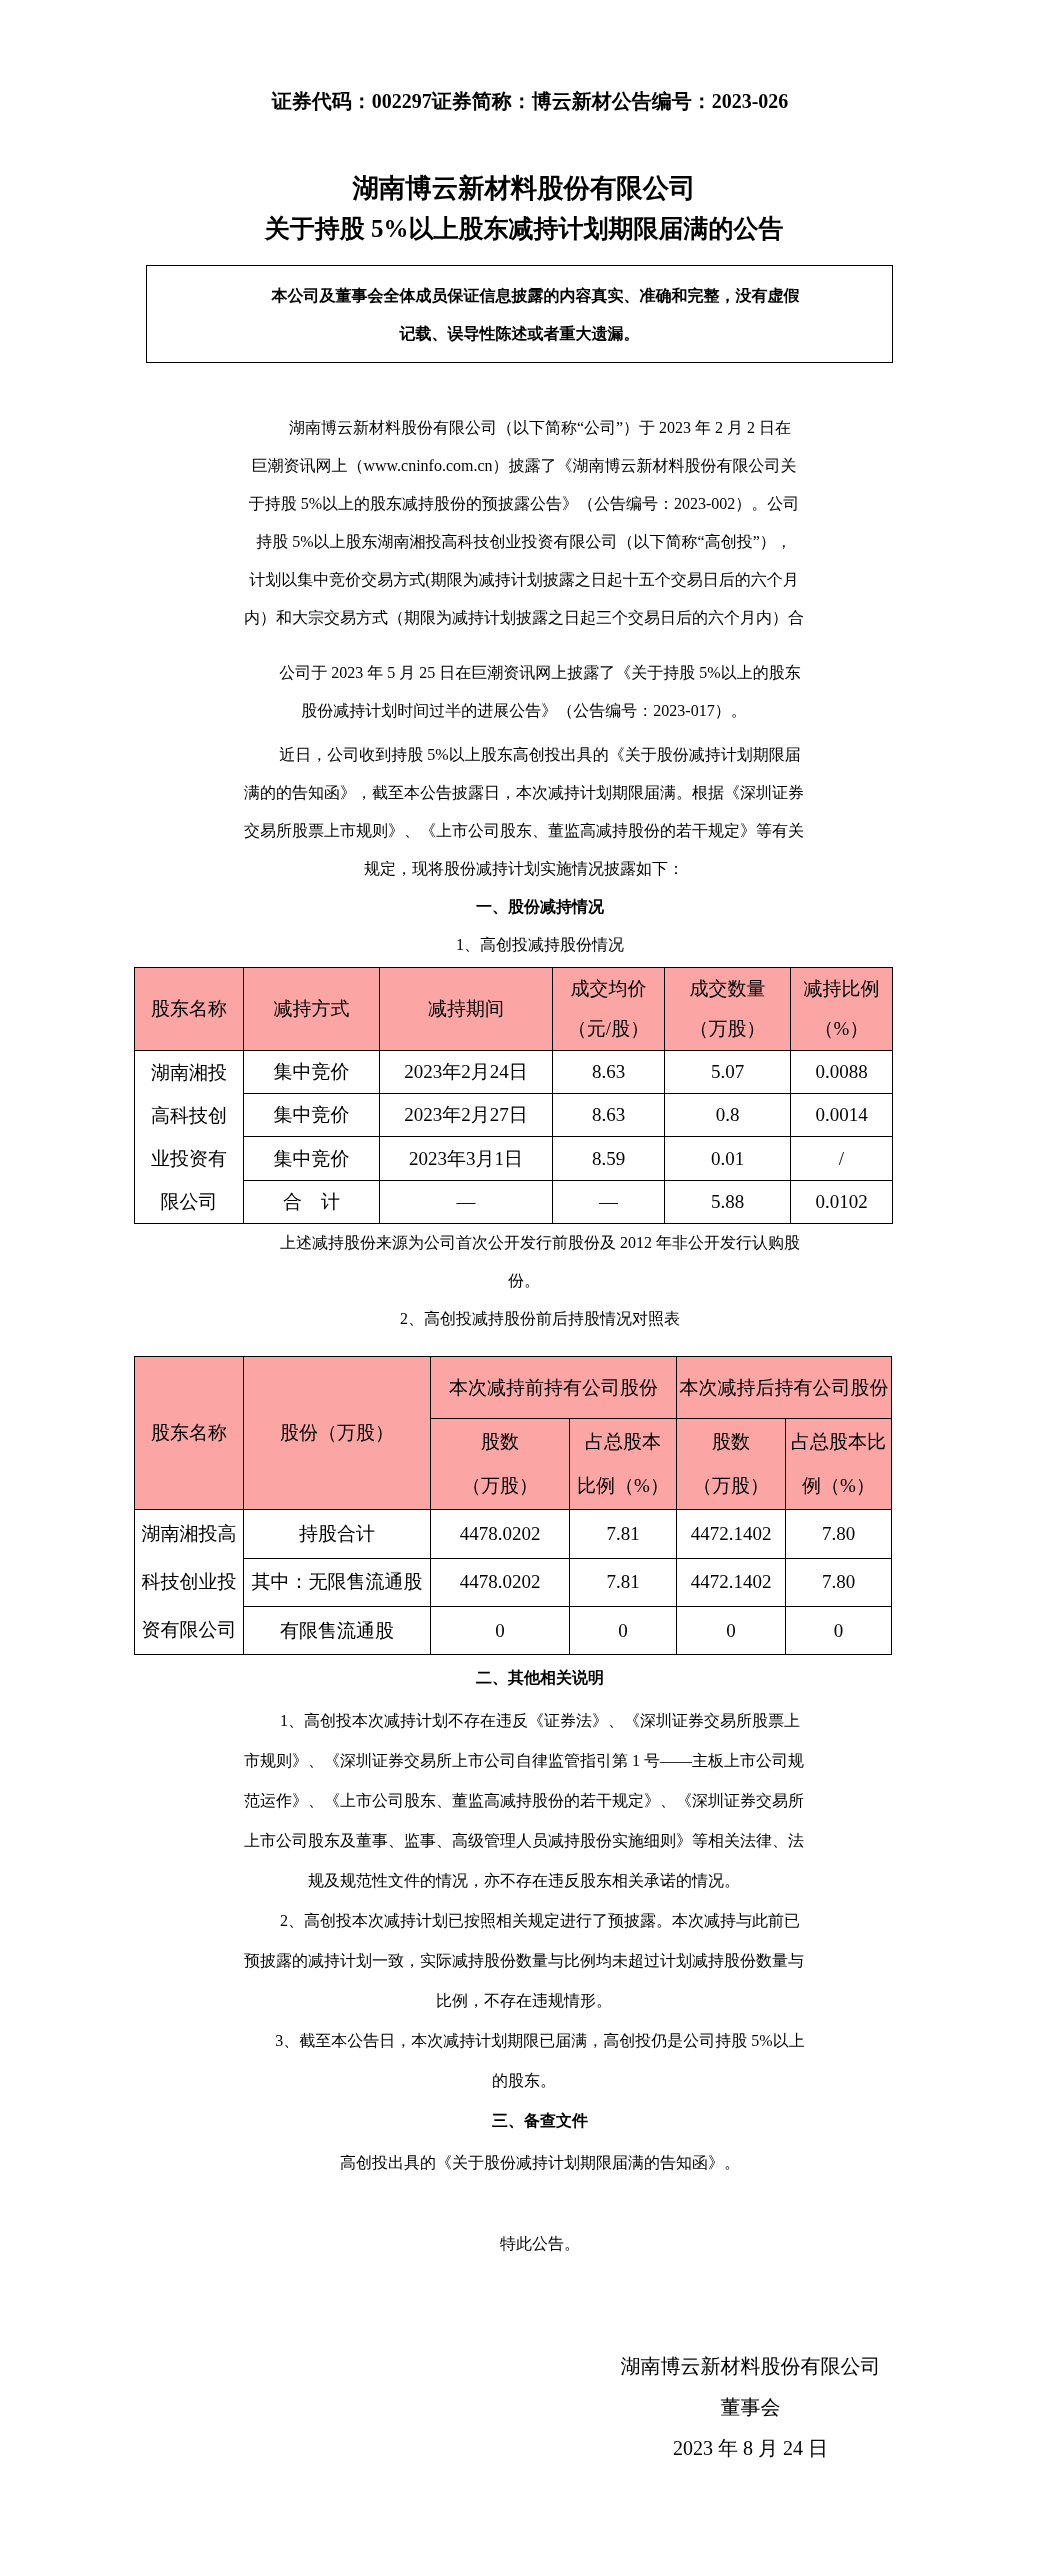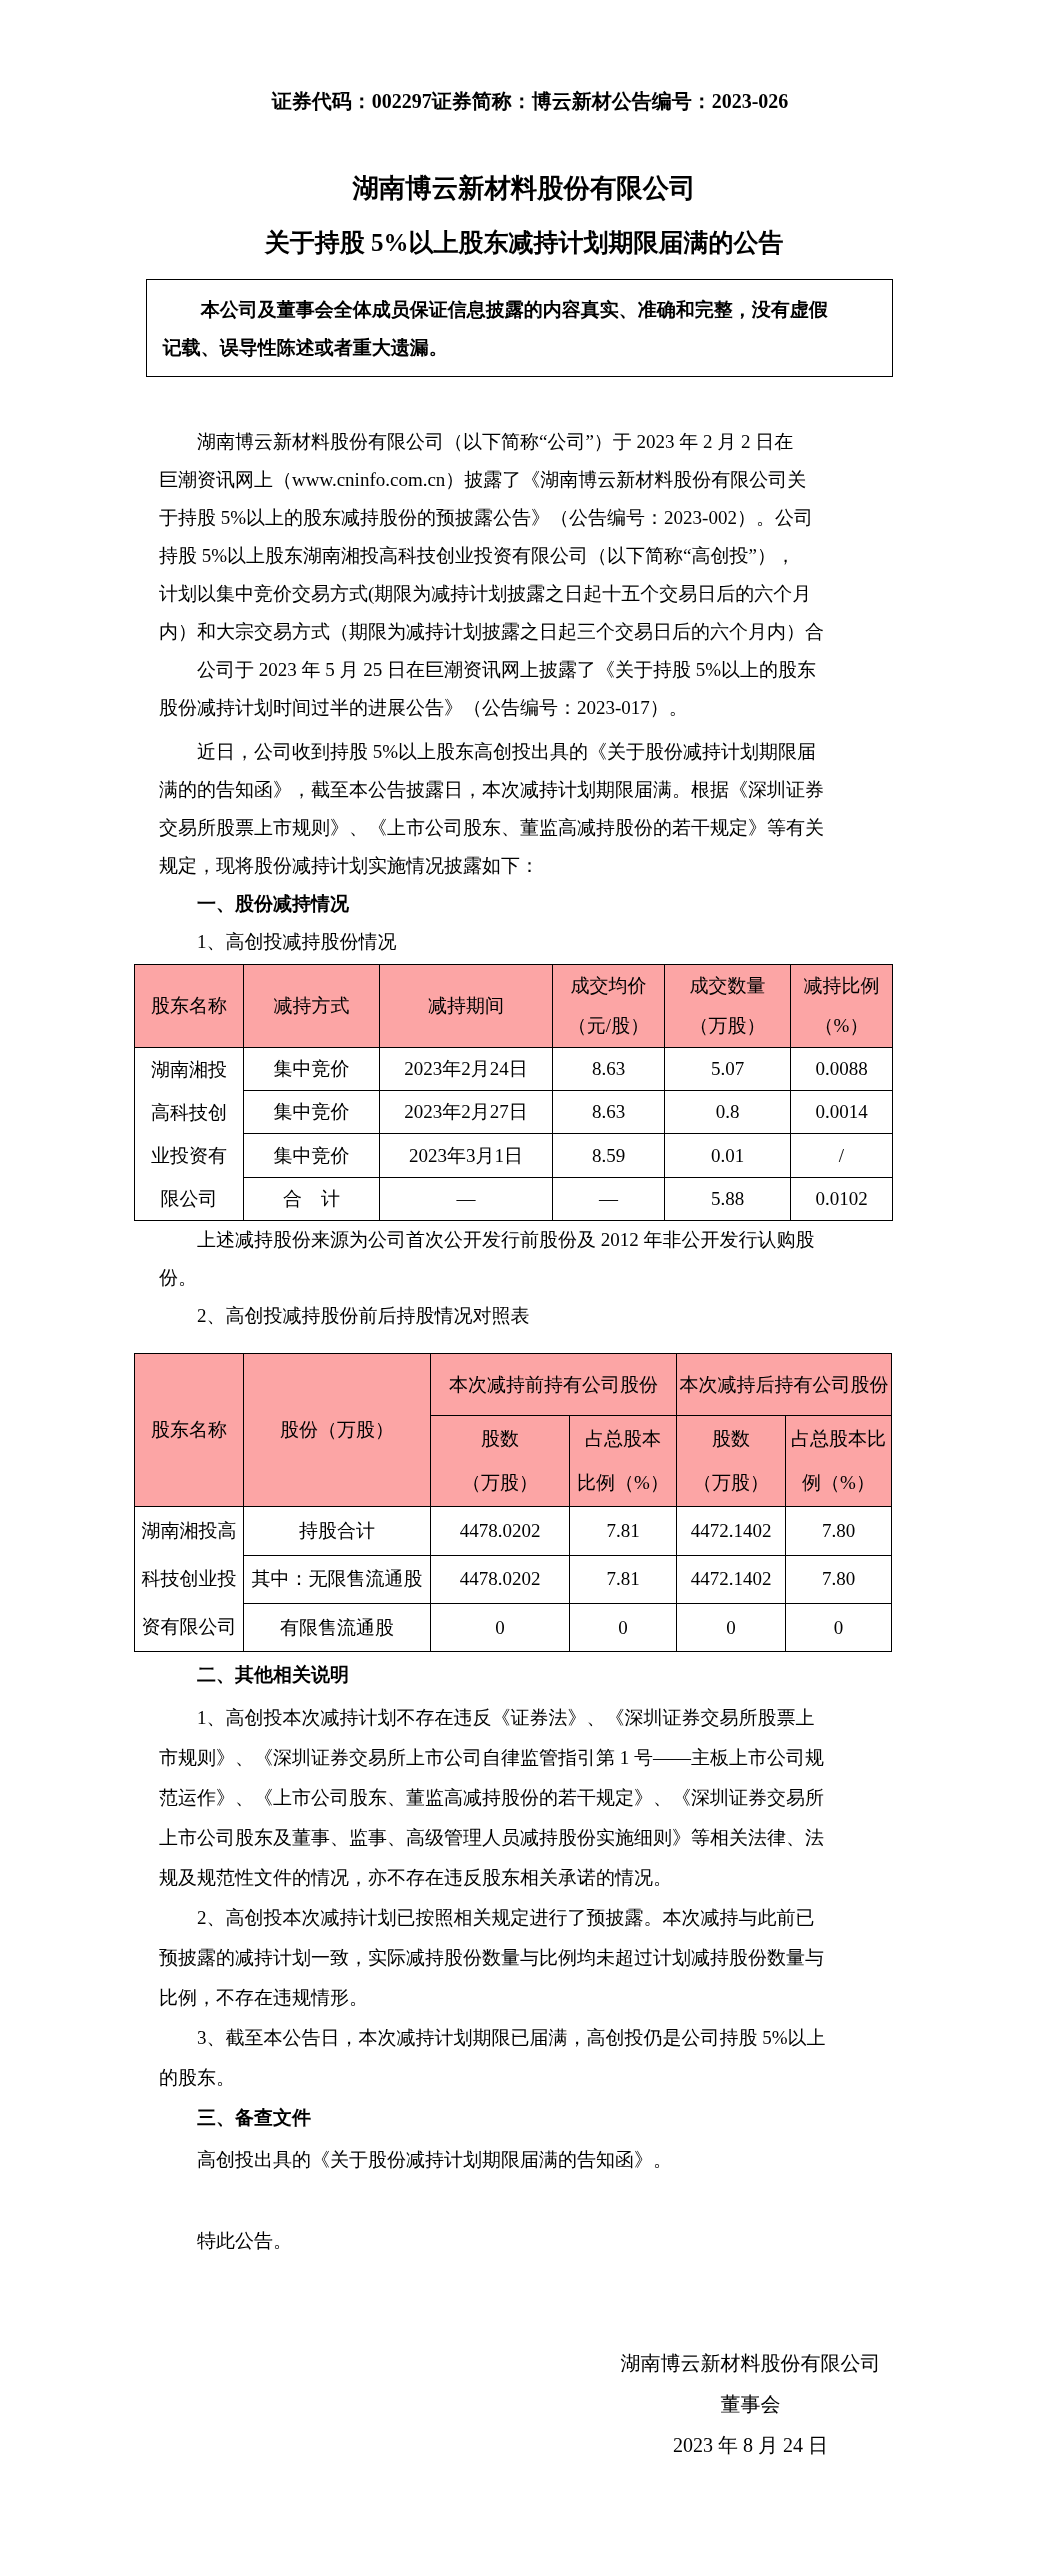--- a/index.html
+++ b/index.html
@@ -9,33 +9,33 @@
     position:relative;
   }
   .content{padding:89px 160px 0 159px;width:730px;}
   .doc-header{
     display:flex;justify-content:center;
     font-weight:bold;font-size:20px;line-height:25px;
     margin-right:-12px;white-space:nowrap;
   }
   .title{text-align:center;font-weight:bold;white-space:nowrap;}
   .t1{font-size:26.4px;line-height:33px;margin-top:58px;}
-  .t2{font-size:25px;line-height:32px;margin-top:22px;}
+  .t2{font-size:25px;line-height:32px;margin-top:8px;}
   .notice{
     border:1.3px solid #000;
     margin:20px -4px 0 -13.2px;
     padding:10.6px 16px 9.2px 16px;
     font-weight:bold;
   }
-  .ln{font-size:19px;line-height:38px;white-space:nowrap;}
+  .ln{font-size:16px;line-height:38px;white-space:nowrap;text-align:center;}
   .lnb{line-height:40px;}
   .ind{text-indent:2em;}
   .bold{font-weight:bold;}
   .p1{margin-top:46px;}
-  .p2{}
+  .p2{margin-top:17px;}
   .p3{margin-top:6.6px;}
   .p5{margin-top:4px;}
   .p8{margin-top:2.6px;font-family:Liberation Mono, monospace;}
   .p9{margin-top:40px;}
   .h2x{margin-top:4px;}
   table{border-collapse:collapse;table-layout:fixed;}
   td{border:1.3px solid #000;text-align:center;vertical-align:middle;
      font-size:19px;padding:0;overflow:hidden;}
   .th{background:#fca5a5;}
   .tbl1{margin:2.6px 0 0 -25px;width:758px;}

